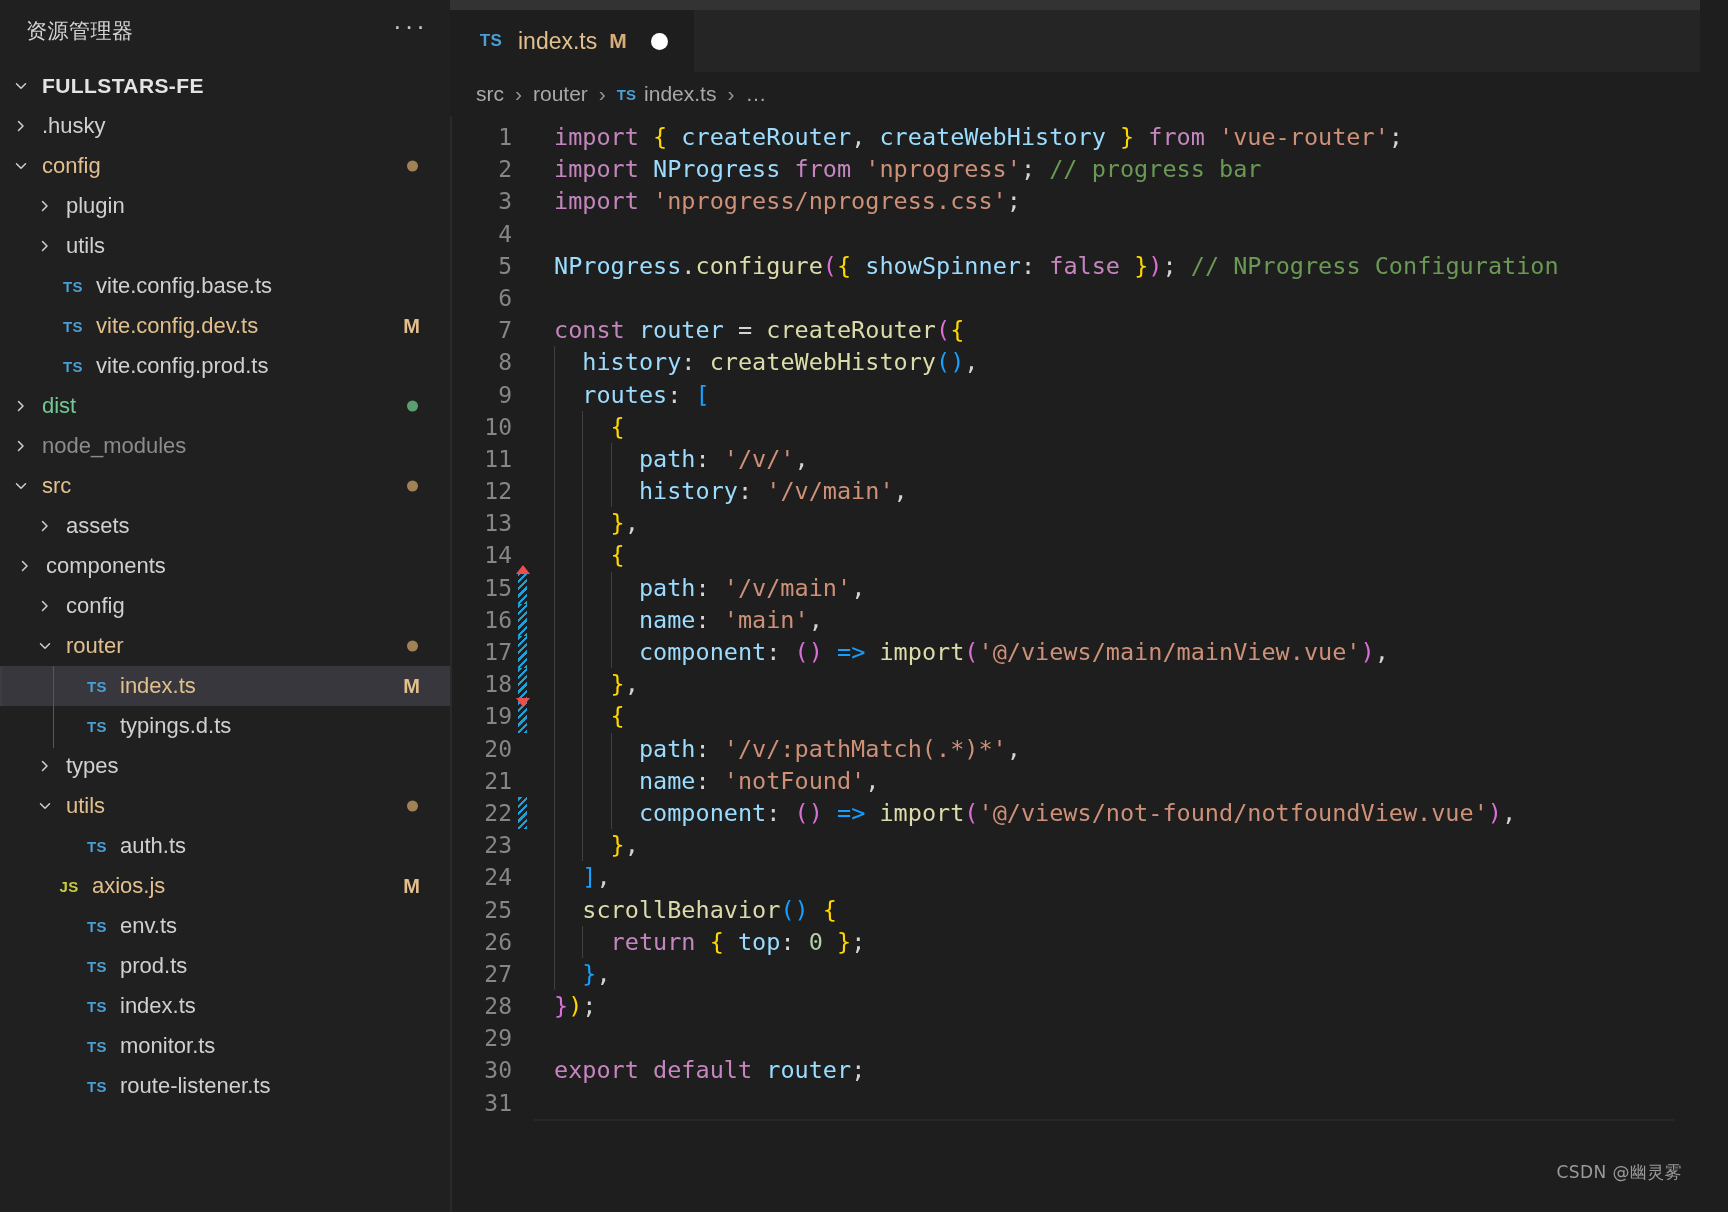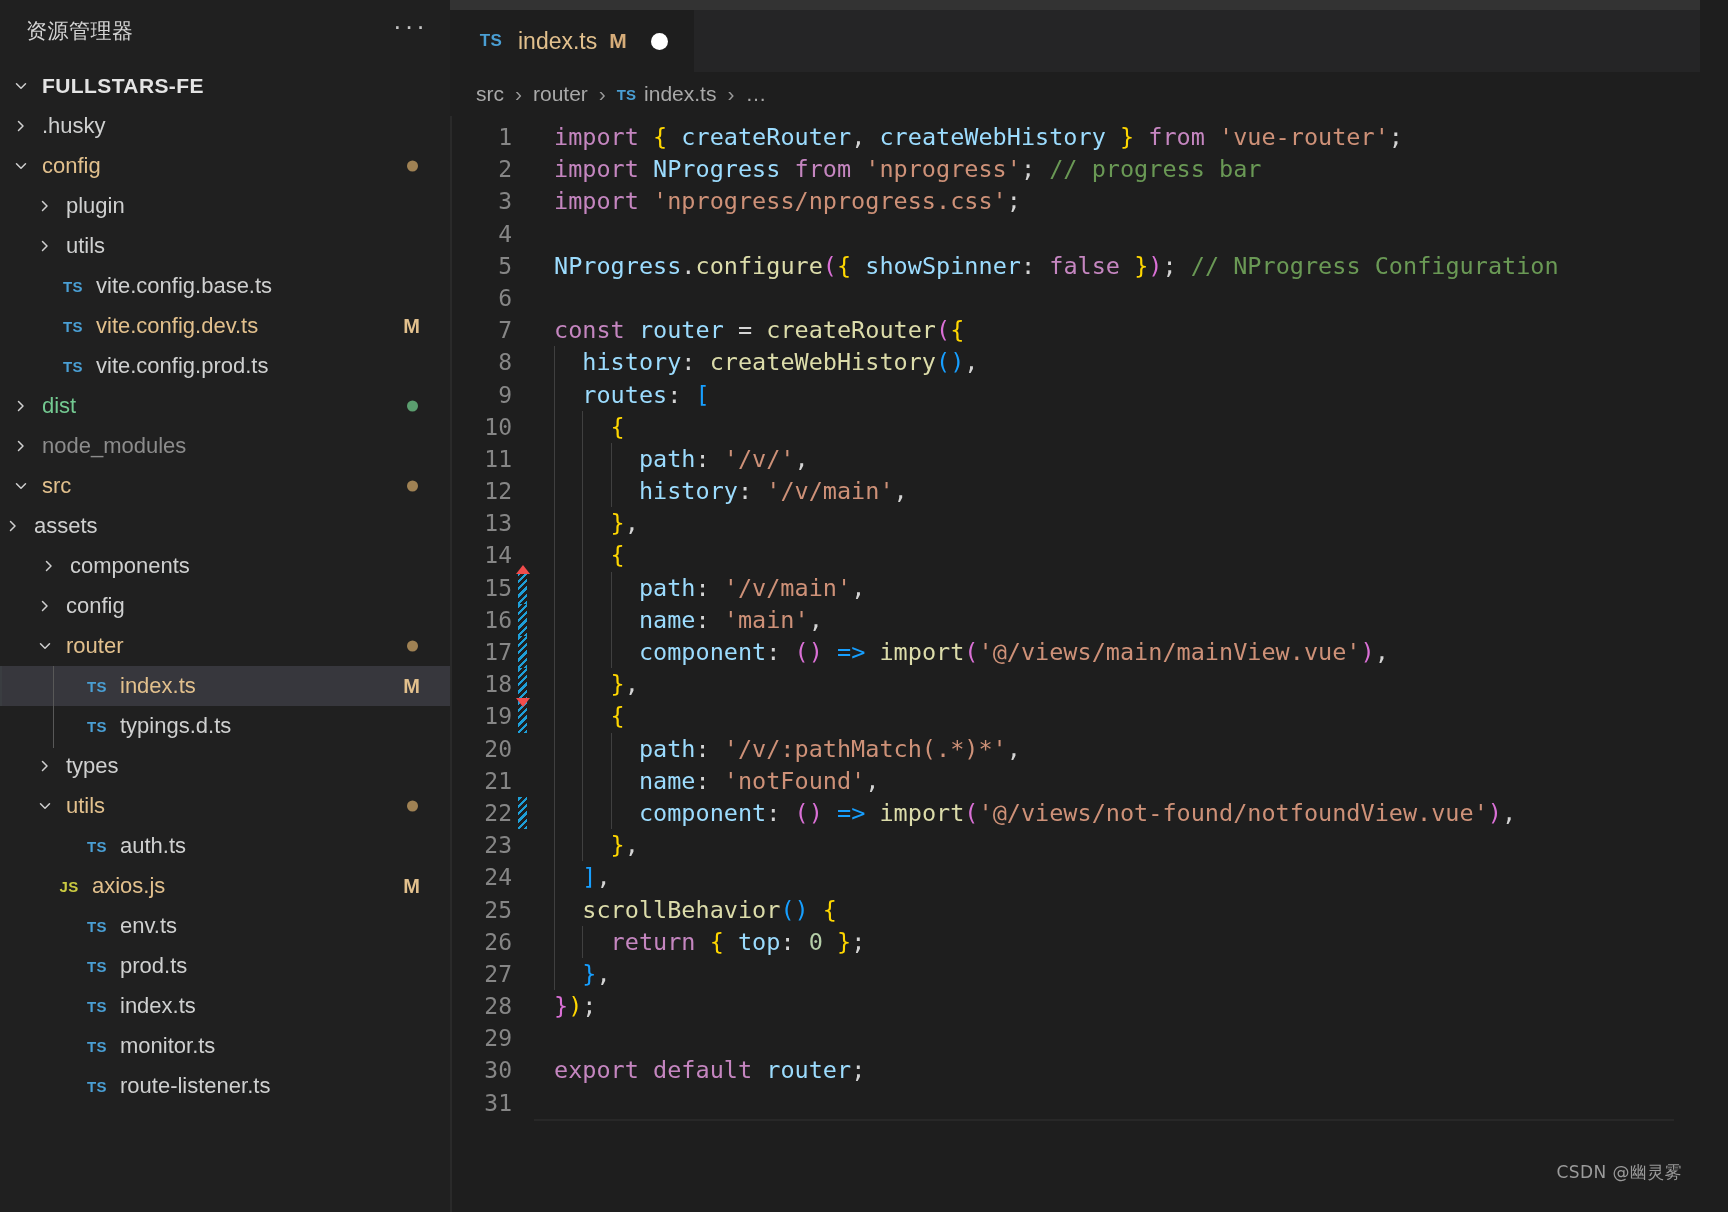--- a/index.html
+++ b/index.html
@@ -253,29 +253,29 @@
         </div>
         <div class="row" style="padding-left: 8px;">
           <span class="chev">
             <svg width="16" height="16" viewBox="0 0 16 16">
               <path d="M3.5 5.8L8 10.3l4.5-4.5" fill="none" stroke="currentColor" stroke-width="1.5" stroke-linecap="round" stroke-linejoin="round"></path>
             </svg>
           </span>
           <span class="lbl c-mod">src</span>
           <span class="dot mod"></span>
         </div>
-        <div class="row" style="">
+        <div class="row" style="padding-left: 32px;">
           <span class="chev">
             <svg width="16" height="16" viewBox="0 0 16 16">
               <path d="M5.5 3.5L10 8l-4.5 4.5" fill="none" stroke="currentColor" stroke-width="1.5" stroke-linecap="round" stroke-linejoin="round"></path>
             </svg>
           </span>
           <span class="lbl c-white">assets</span>
         </div>
-        <div class="row" style="padding-left: 36px;">
+        <div class="row" style="padding-left: 12px;">
           <span class="chev">
             <svg width="16" height="16" viewBox="0 0 16 16">
               <path d="M5.5 3.5L10 8l-4.5 4.5" fill="none" stroke="currentColor" stroke-width="1.5" stroke-linecap="round" stroke-linejoin="round"></path>
             </svg>
           </span>
           <span class="lbl c-white">components</span>
         </div>
         <div class="row" style="padding-left: 32px;">
           <span class="chev">
             <svg width="16" height="16" viewBox="0 0 16 16">

